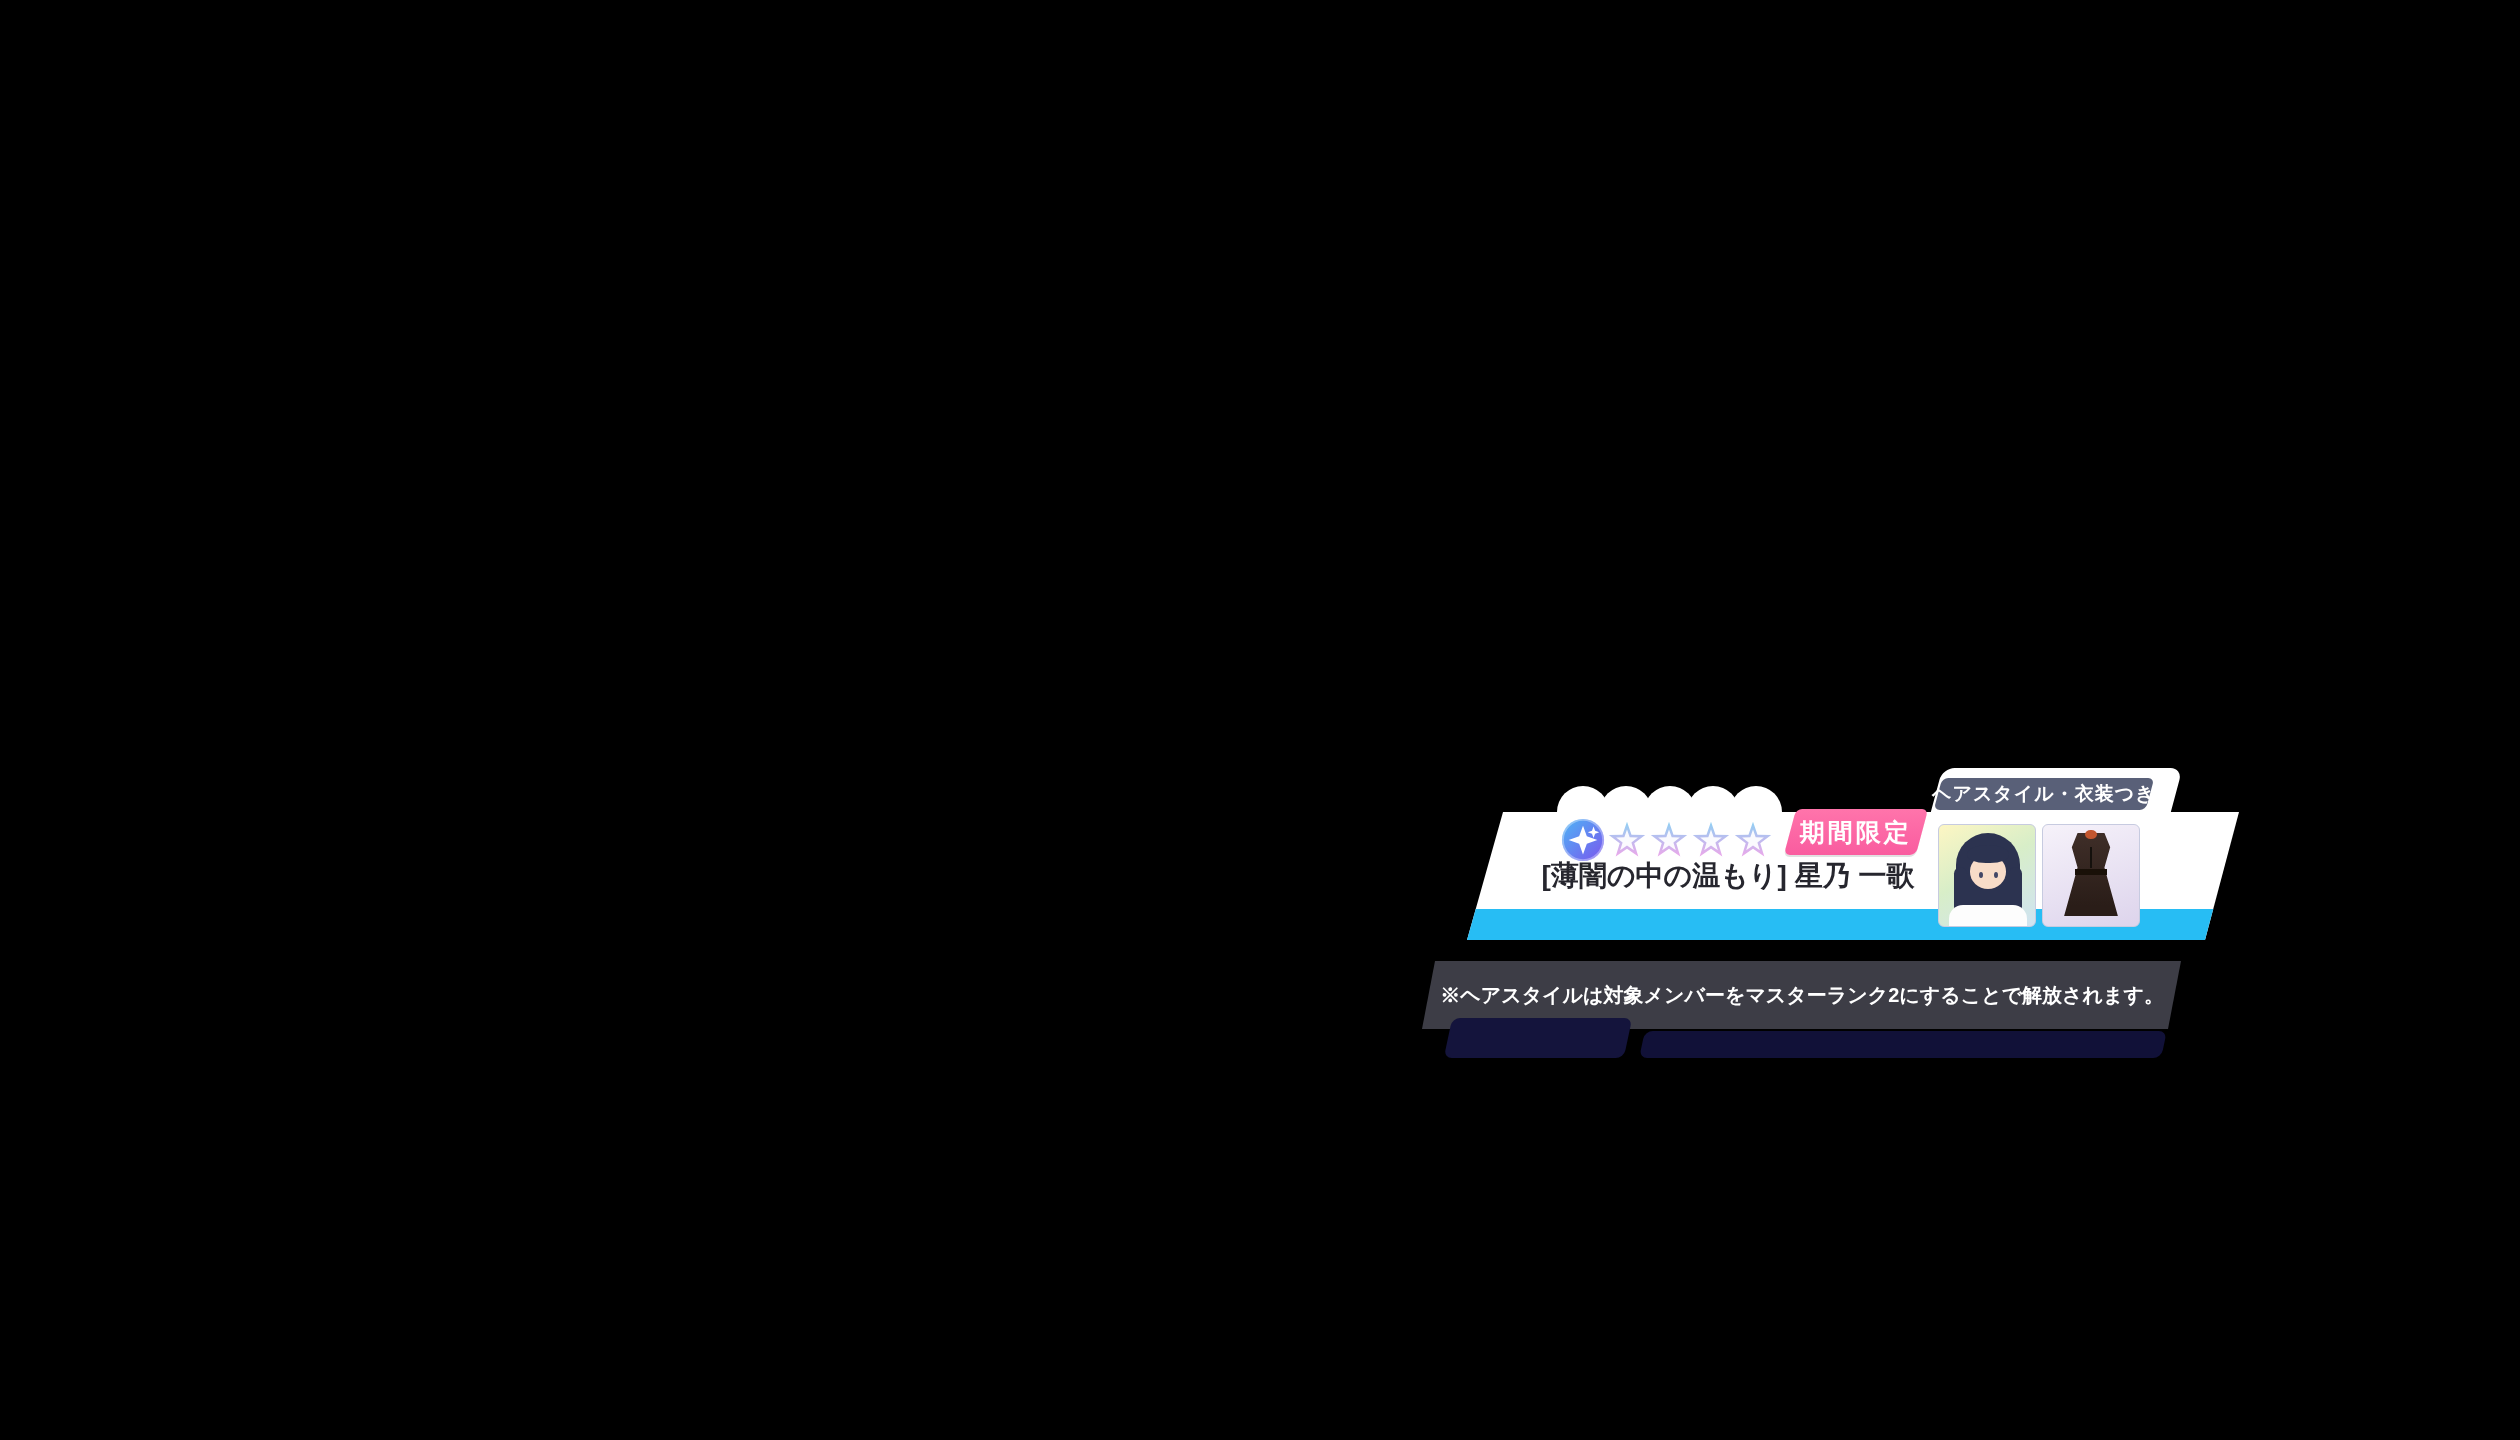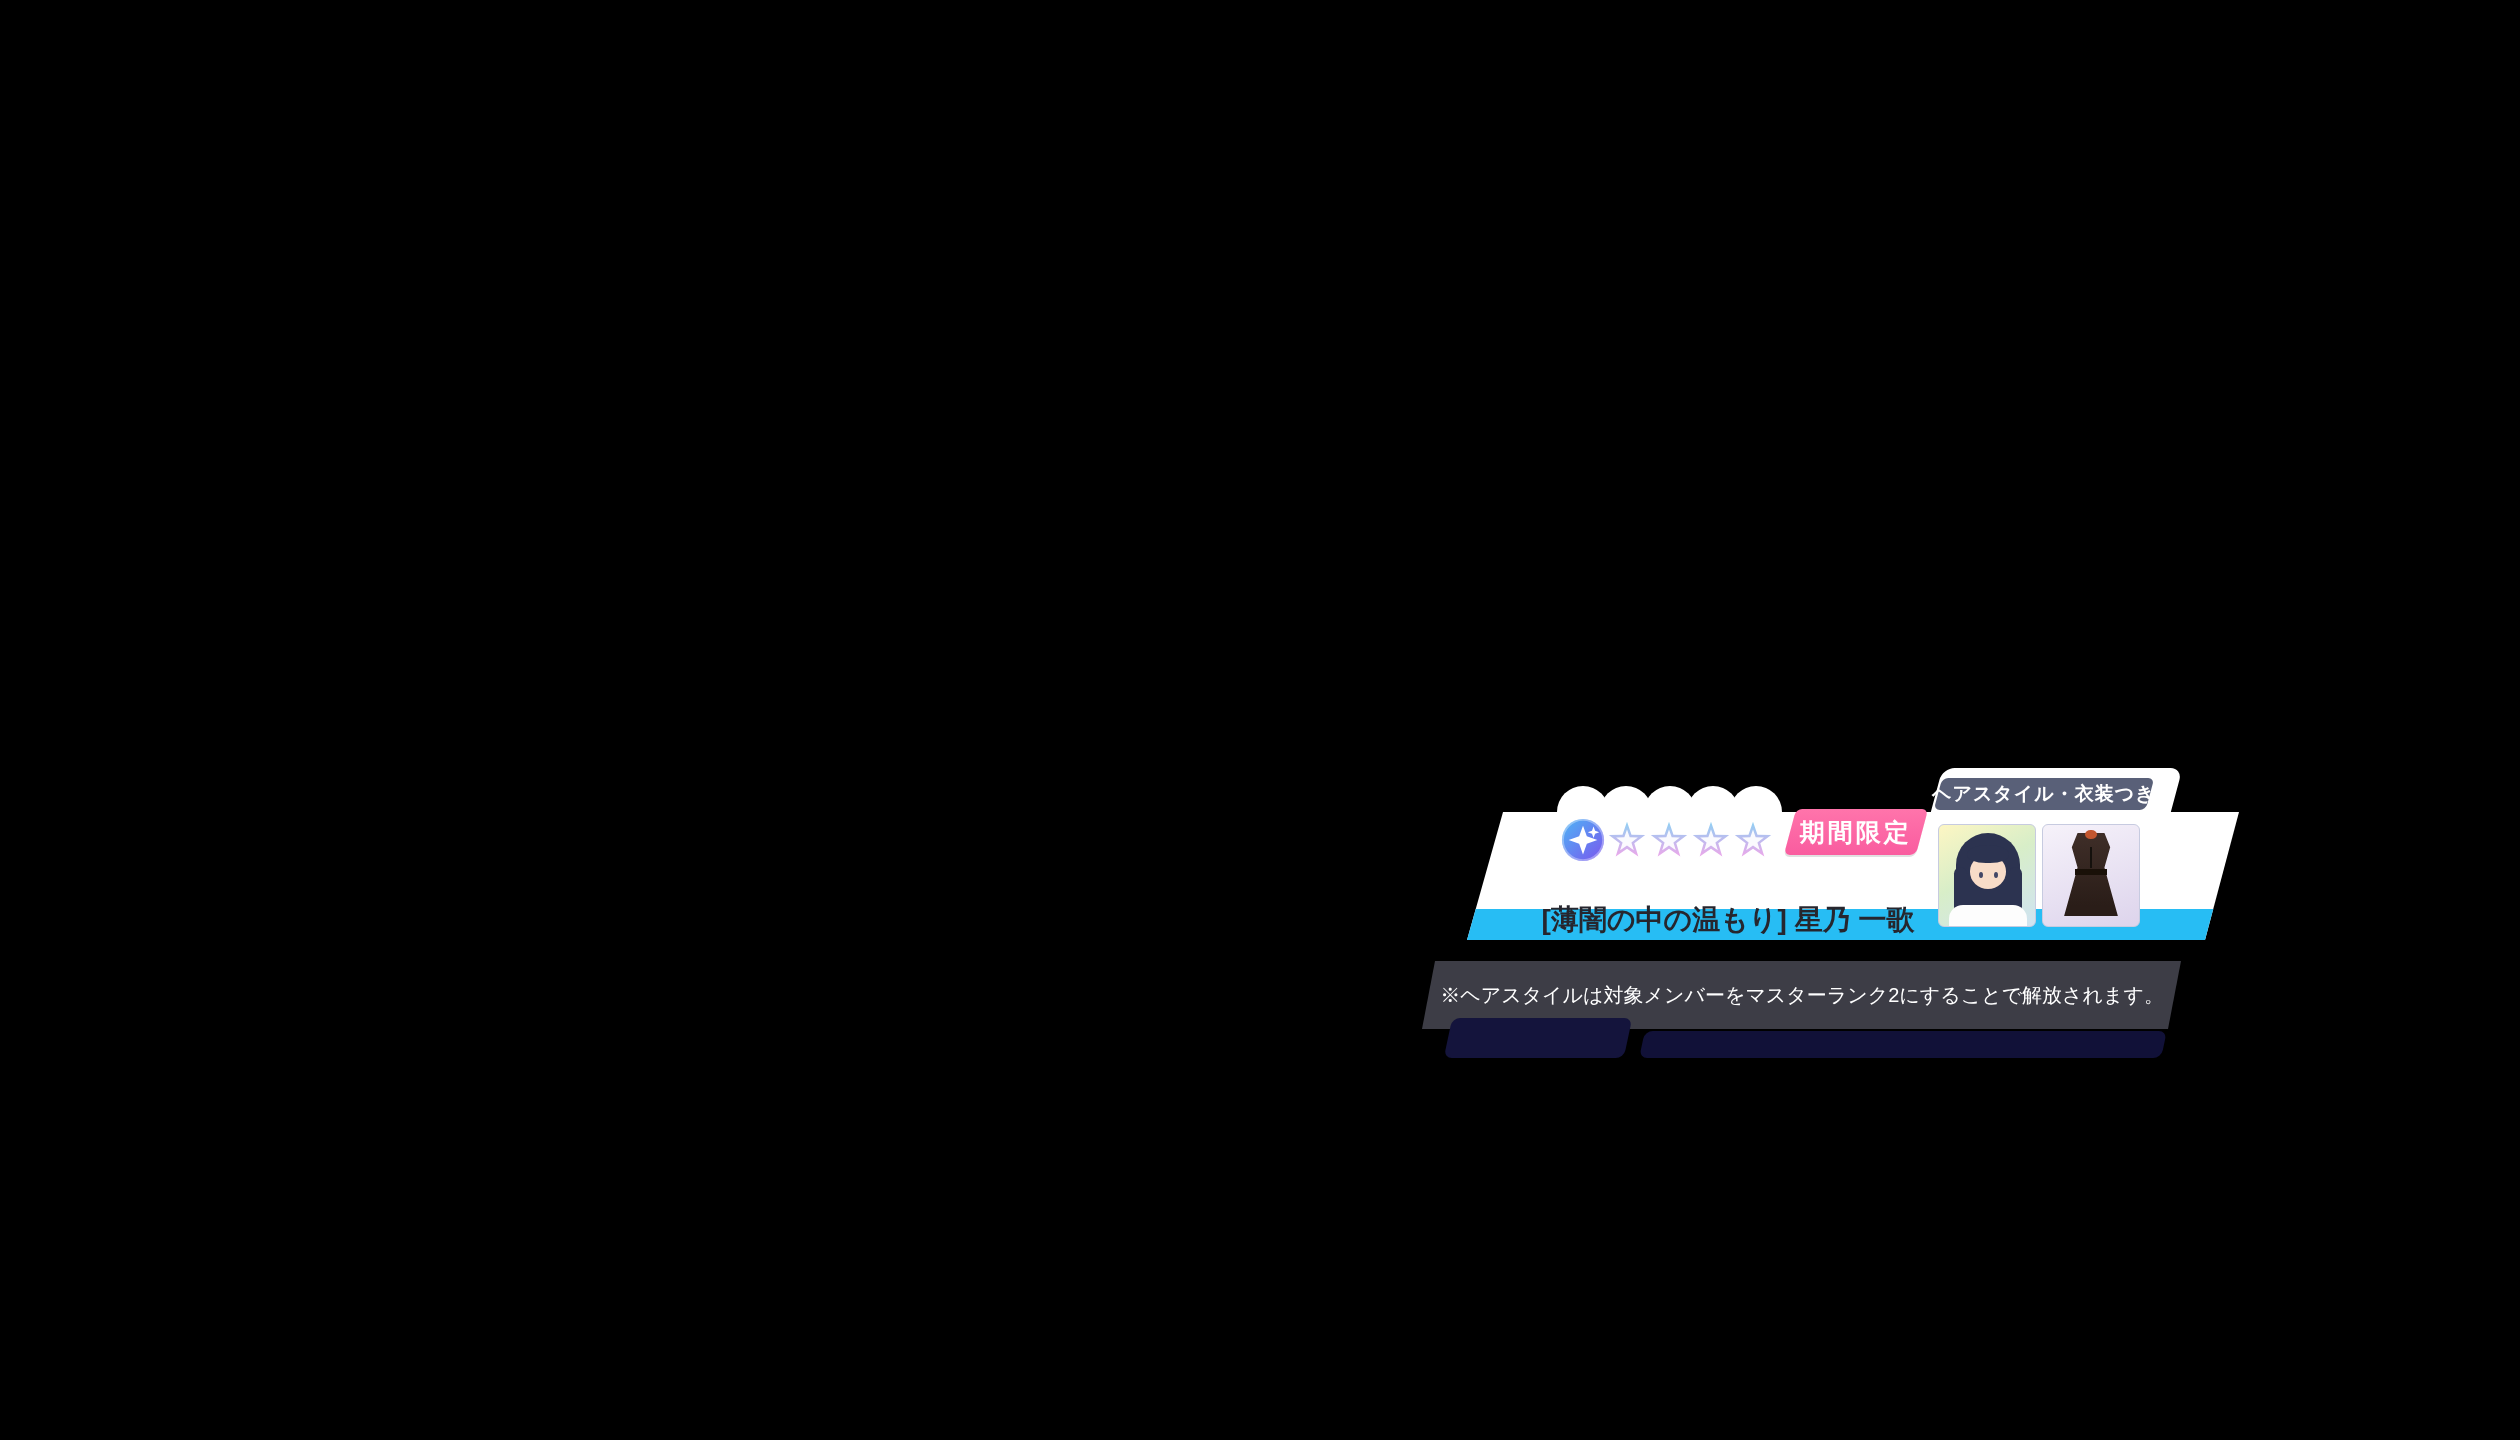--- a/index.html
+++ b/index.html
@@ -46,21 +46,21 @@
     transform:skewX(-15deg);border-radius:6px;display:flex;align-items:center;justify-content:center;
     box-shadow:0 2px 0 rgba(0,0,0,0.12);
   }
   .limited-badge span{
     transform:skewX(15deg);display:inline-block;color:#fff;font-size:25px;font-weight:800;
     letter-spacing:3px;white-space:nowrap;
   }
 
   
   .card-title{
-    position:absolute;left:1510px;top:904px;width:436px;text-align:center;
+    position:absolute;left:1510px;top:860px;width:436px;text-align:center;
     font-size:28px;line-height:32px;font-weight:800;color:var(--title,#26262e);white-space:nowrap;
   }
 
   
   .thumbs{position:absolute;left:1938px;top:824px;display:flex;gap:6px;}
   .thumb{
     width:98px;height:103px;border-radius:6px;overflow:hidden;position:relative;
     border:1px solid #c7cbe0;box-sizing:border-box;
   }
   .thumb-member{background:linear-gradient(150deg,#fdf6c3 0%,#d8eec8 45%,#cfe3f2 100%);}
@@ -86,21 +86,21 @@
   .c-line{left:49%;top:22%;width:2px;height:21%;background:#14100c;}
 
   
   .notes{
     position:absolute;left:1422px;top:961px;width:760px;height:68px;
     background:var(--note_bg,rgba(66,66,76,0.92));
     clip-path:polygon(13px 0, 759px 0, 746px 68px, 0 68px);
     display:flex;flex-direction:column;justify-content:center;align-items:flex-end;
     padding-right:18px;box-sizing:border-box;
   }
-  .notes div{color:#fff;font-size:20px;line-height:29px;white-space:nowrap;}
+  .notes div{color:#fff;font-size:20px;line-height:29px;white-space:nowrap;font-weight:bold;}
 
   
   .artifact{position:absolute;transform:skewX(-12deg);border-radius:8px;}
   .a1{left:1448px;top:1018px;width:180px;height:40px;background:#14143c;}
   .a2{left:1642px;top:1031px;width:522px;height:27px;background:#111138;}
 
   .defs-svg{position:absolute;width:0;height:0;}
 </style>
 </head>
 <body>

